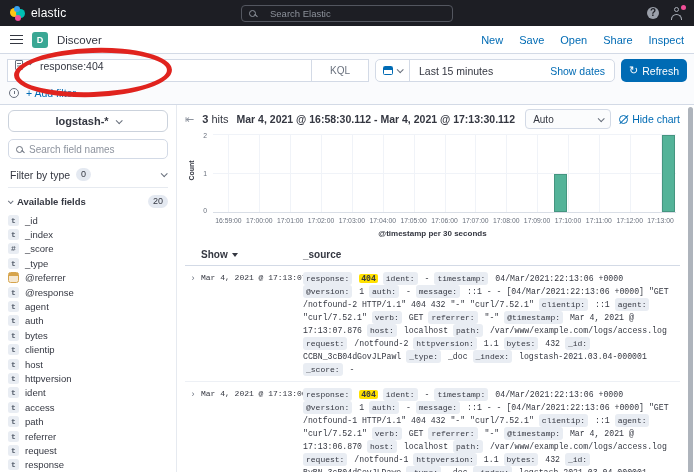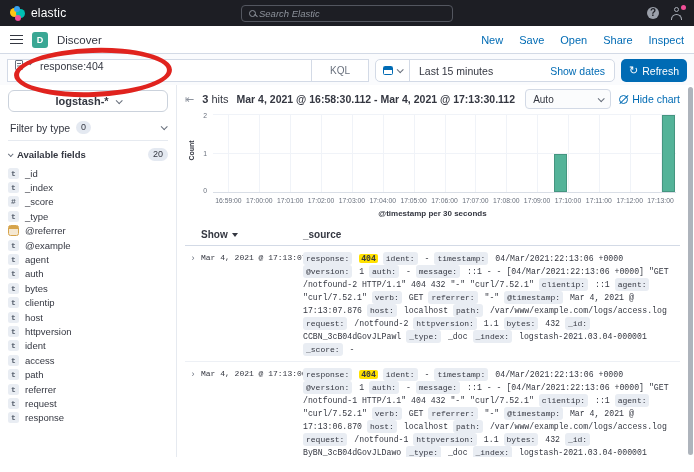--- a/index.html
+++ b/index.html
@@ -12,21 +12,21 @@
   .logo { display:flex; align-items:center; gap:6px; }
   .logo-mark { position:relative; width:15px; height:15px; }
   .logo-mark i { position:absolute; border-radius:50%; }
   .lm-yellow { width:9px; height:9px; left:0; top:2px; background:#FEC514; }
   .lm-teal   { width:9px; height:9px; right:0; top:3px; background:#00BFB3; }
   .lm-blue   { width:6px; height:6px; left:4px; top:0; background:#36A2EF; }
   .lm-pink   { width:6px; height:6px; left:5px; bottom:0; background:#F04E98; }
   .brand { color:#fff; font-size:12px; letter-spacing:.2px; }
   .global-search { position:absolute; left:50%; transform:translateX(-50%); width:212px; height:17px;
                    border:1px solid #53565F; border-radius:4px; background:#1D1E24;
-                   display:flex; align-items:center; gap:3px; padding:0 7px;font-style:italic; }
+                   display:flex; align-items:center; gap:14px; padding:0 7px; }
   .mag { width:7px; height:7px; border:1.2px solid #8D929B; border-radius:50%; position:relative; flex:0 0 auto; }
   .mag::after { content:''; position:absolute; width:4px; height:1.2px; background:#8D929B;
                 transform:rotate(45deg); right:-3px; bottom:-1px; }
   .gs-placeholder { color:#8D929B; font-size:9.5px; }
   .topbar-right { margin-left:auto; display:flex; align-items:center; gap:12px; }
   .help-circle { width:12px; height:12px; border-radius:50%; background:#9BA0AA; color:#1D1E24;
                  font-size:10px; line-height:12px; text-align:center; font-weight:700; }
   .avatar { position:relative; width:13px; height:13px; }
   .avatar .head { position:absolute; width:5px; height:5px; border:1.2px solid #A9AEB8; border-radius:50%; left:3px; top:0; }
   .avatar .body { position:absolute; width:11px; height:6px; border:1.2px solid #A9AEB8; border-bottom:none;
@@ -209,30 +209,38 @@
       </span>
       <span class="dp-range">Last 15 minutes</span>
       <span class="show-dates">Show dates</span>
     </div>
     <div class="refresh-btn">
       <span class="refresh-icon">↻</span>
       <span>Refresh</span>
     </div>
   </div>
 
+  <div class="filterrow">
+    <span class="clock-icon"></span>
+    <span class="add-filter">+ Add filter</span>
+  </div>
 
   <div class="red-ellipse"></div>
 
   <div class="content">
 
     <div class="sidebar">
       <div class="index-btn">
         <span>logstash-*</span>
         <span class="chev"></span>
       </div>
+      <div class="field-search">
+        <span class="mag"></span>
+        <span class="fs-placeholder">Search field names</span>
+      </div>
       <div class="filter-type">
         <span>Filter by type</span>
         <span class="pill">0</span>
         <span class="chev"></span>
       </div>
       <div class="avail-header">
         <span class="chev"></span>
         <span class="avail-label">Available fields</span>
         <span class="pill avail-count">20</span>
       </div>
@@ -252,21 +260,21 @@
           <div class="field-item">
             <div class="field-icon">t</div>
             <div class="field-name">_type</div>
           </div>
           <div class="field-item">
             <div class="field-icon date"></div>
             <div class="field-name">@referrer</div>
           </div>
           <div class="field-item">
             <div class="field-icon">t</div>
-            <div class="field-name">@example</div>
+            <div class="field-name">@response</div>
           </div>
           <div class="field-item">
             <div class="field-icon">t</div>
             <div class="field-name">agent</div>
           </div>
           <div class="field-item">
             <div class="field-icon">t</div>
             <div class="field-name">auth</div>
           </div>
           <div class="field-item">

